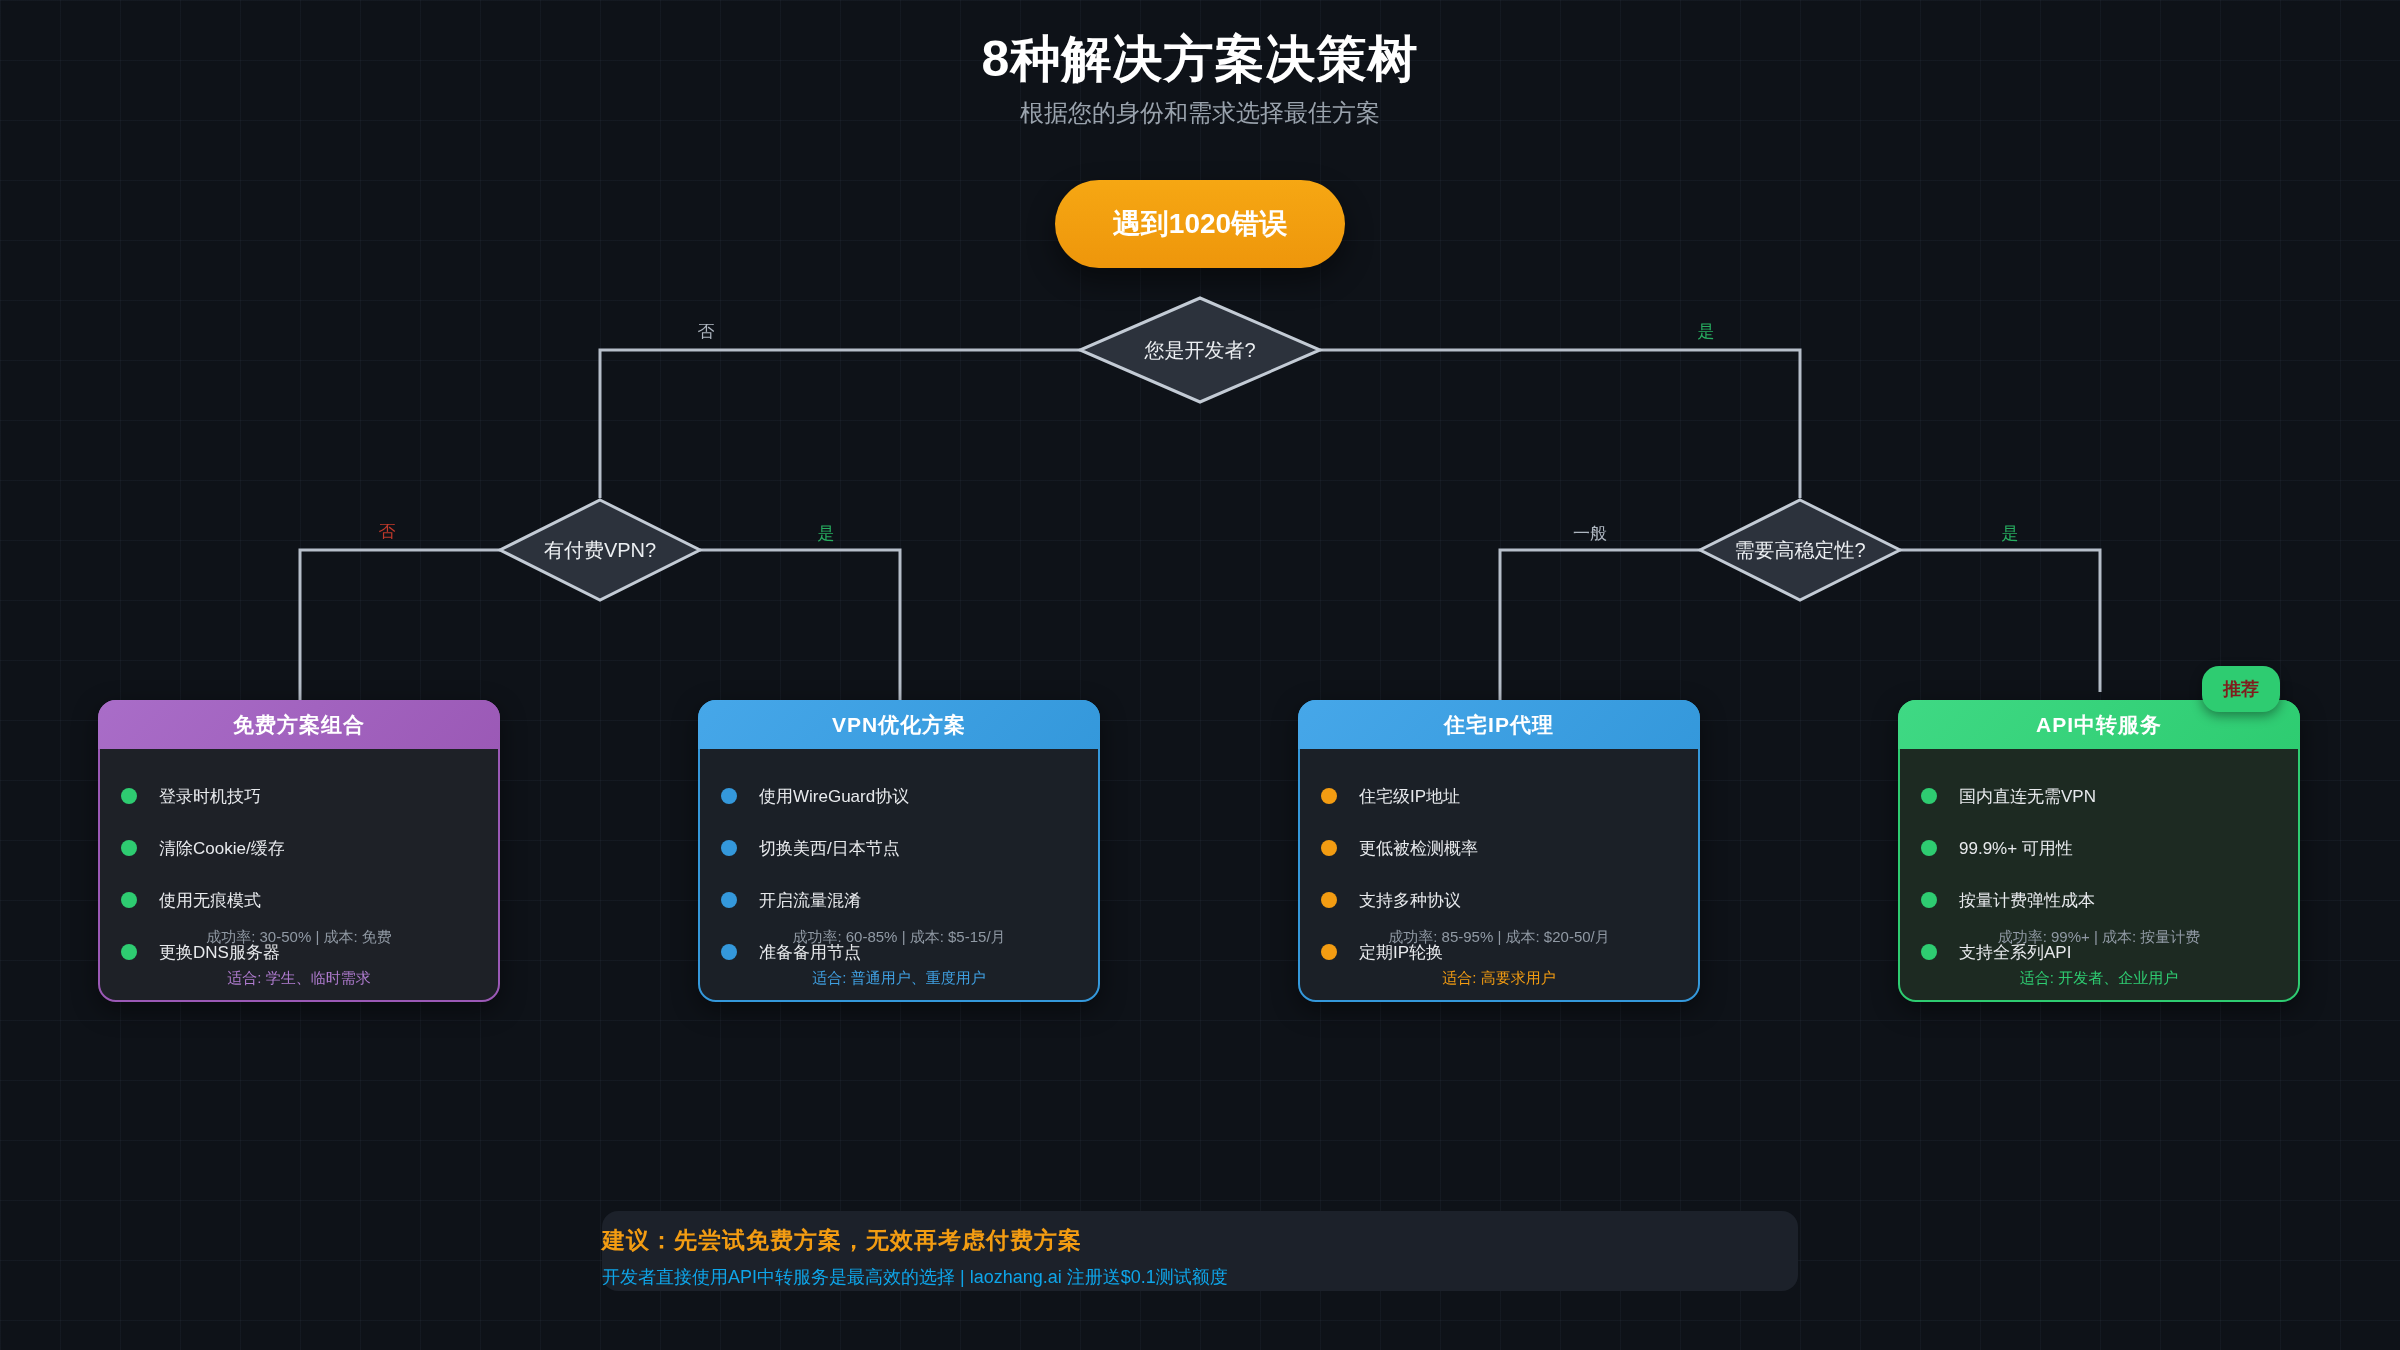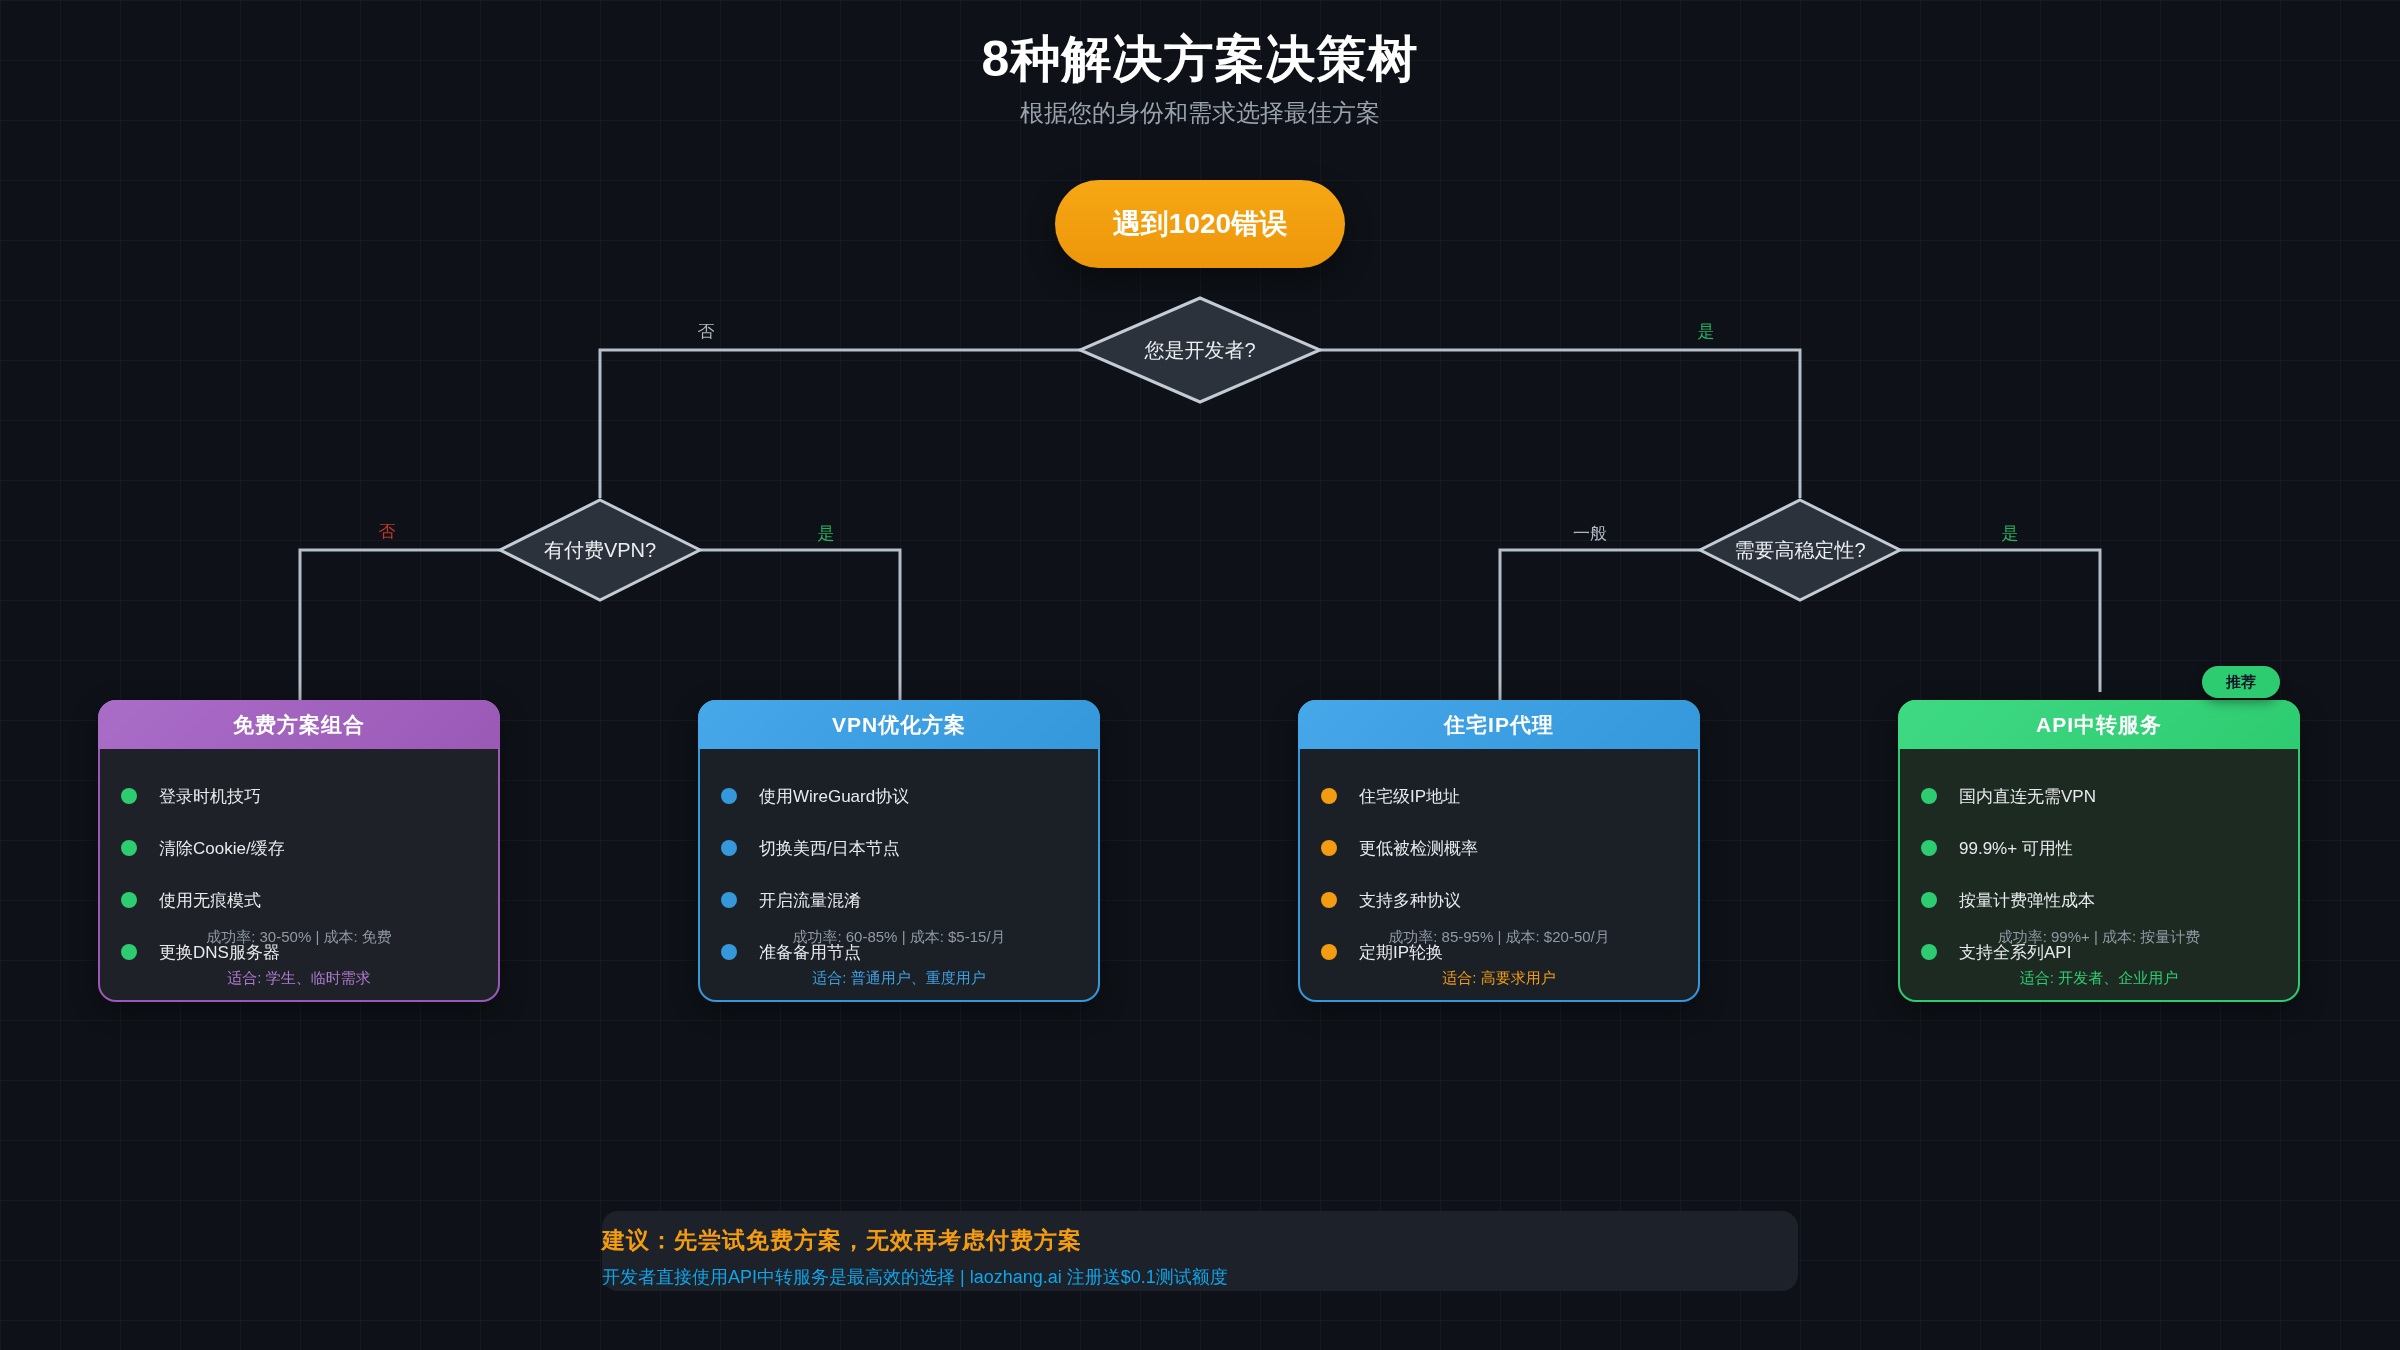--- a/index.html
+++ b/index.html
@@ -58,24 +58,24 @@
   .item{display:flex;align-items:center;height:52px;padding-left:21px;}
   .bullet{
     width:16px;height:16px;border-radius:50%;flex:0 0 16px;
     background:var(--bullet,#2ecc71);margin-right:22px;
   }
   .item-text{font-size:17px;color:#e8eaed;}
   .card-footer{position:absolute;left:0;right:0;bottom:12px;text-align:center;}
   .card-stats{font-size:15px;color:#9099a4;margin-bottom:22px;}
   .card-fit{font-size:15px;color:var(--fit,#9099a4);}
   .recommend-badge{
-    position:absolute;left:2202px;top:666px;width:78px;height:32px;
+    position:absolute;left:2202px;top:666px;width:78px;height:46px;
     border-radius:17px;background:#2ecc71;z-index:3;
     display:flex;align-items:center;justify-content:center;
-    color:#0f172a;font-size:15px;font-weight:bold;
+    color:#7f1d1d;font-size:18px;font-weight:bold;
     box-shadow:0 4px 12px rgba(0,0,0,0.4);
   }
   .footer-box{
     position:absolute;left:602px;top:1211px;width:1196px;height:80px;
     border-radius:16px;background:#1c212a;
   }
   .footer-line1{
     margin-top:14px;font-size:23px;font-weight:bold;
     color:var(--accent_orange,#f39c12);letter-spacing:1px;
   }

